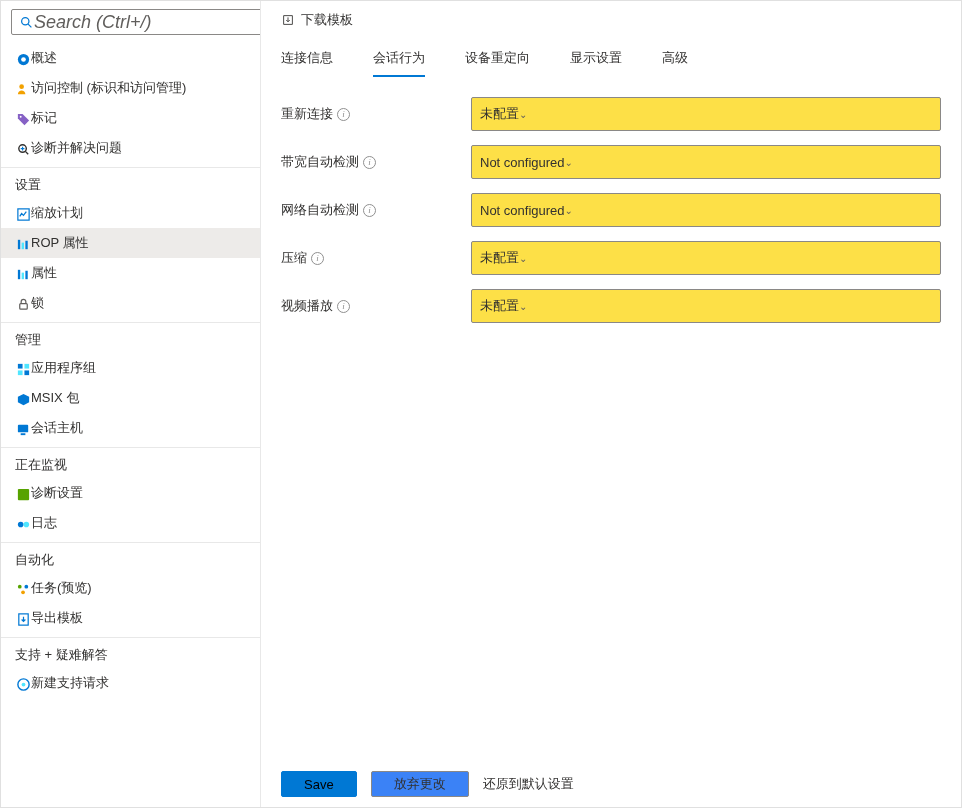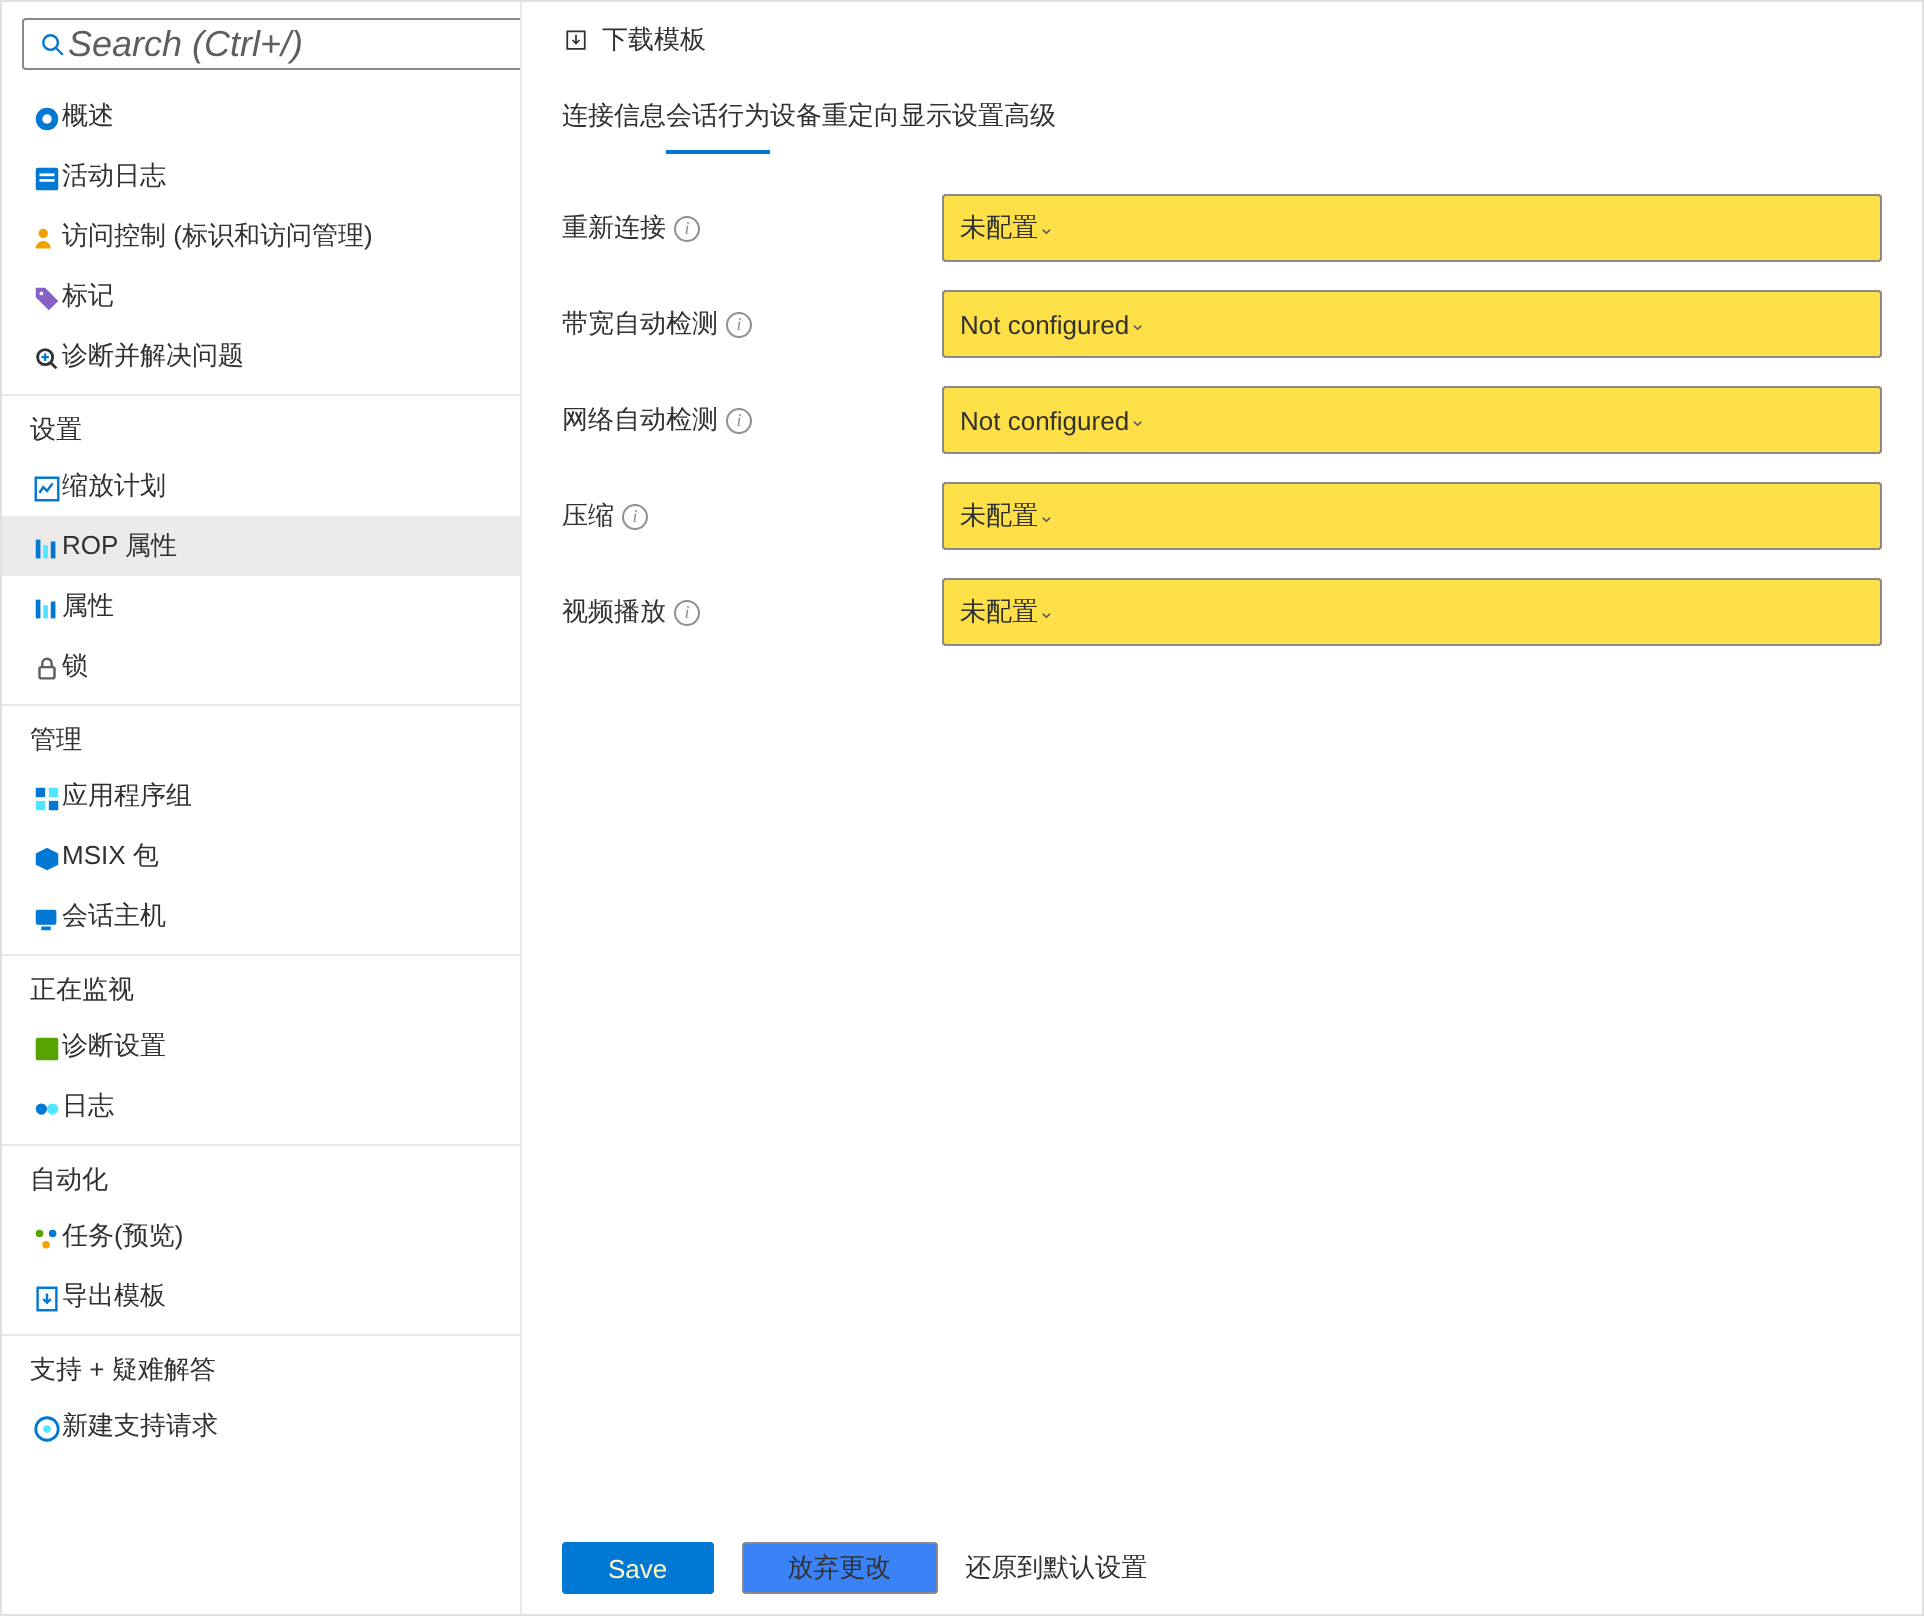--- a/index.html
+++ b/index.html
@@ -99,20 +99,21 @@
       padding: 10px 20px 4px 20px;
       display: flex;
       align-items: center;
       gap: 6px;
       color: #323130;
       font-size: 13px;
     }
     .tabs {
       display: flex;
       padding: 16px 20px 0 20px;
+      gap: 40px;
     }
     .tab {
       padding-bottom: 8px;
       cursor: pointer;
       color: #323130;
     }
     .tab.active {
       border-bottom: 2px solid #0078d4;
       color: #323130;
     }
@@ -173,21 +174,21 @@
       height: 26px;
       padding: 0 22px;
       border-radius: 2px;
       cursor: pointer;
       display: flex;
       align-items: center;
       font-size: 13px;
     }
     .btn-primary {
       background: #0078d4;
-      color: #fef9c3;
+      color: #000000;
       border: 1px solid #0078d4;
     }
     .btn-secondary {
       background: #3b82f6;
       border: 1px solid #8a8886;
       color: #323130;
     }
     .btn-link {
       color: #323130;
       cursor: pointer;
@@ -220,30 +221,20 @@
         <svg width="15" height="15" viewBox="0 0 16 16">
           <circle cx="8" cy="8" r="6" fill="#0078d4"></circle>
           <circle cx="8" cy="8" r="2.5" fill="#fff"></circle>
         </svg>
       </span>
     <span>概述</span>
   </div>
   <div class="nav-item">
     <span class="nav-icon">
         <svg width="15" height="15" viewBox="0 0 16 16">
-          <rect x="2" y="2" width="12" height="12" rx="1" fill="#0078d4"></rect>
-          <rect x="4" y="5" width="8" height="1.5" fill="#fff"></rect>
-          <rect x="4" y="8" width="8" height="1.5" fill="#fff"></rect>
-        </svg>
-      </span>
-    <span>活动日志</span>
-  </div>
-  <div class="nav-item">
-    <span class="nav-icon">
-        <svg width="15" height="15" viewBox="0 0 16 16">
           <circle cx="6" cy="5" r="2.5" fill="#f2a100"></circle>
           <path d="M2 13c0-2.5 2-4 4-4s4 1.5 4 4" fill="#f2a100"></path>
         </svg>
       </span>
     <span>访问控制 (标识和访问管理)</span>
   </div>
   <div class="nav-item">
     <span class="nav-icon">
         <svg width="15" height="15" viewBox="0 0 16 16">
           <path d="M2 2h5l7 7-5 5-7-7z" fill="#8661c5"></path>

